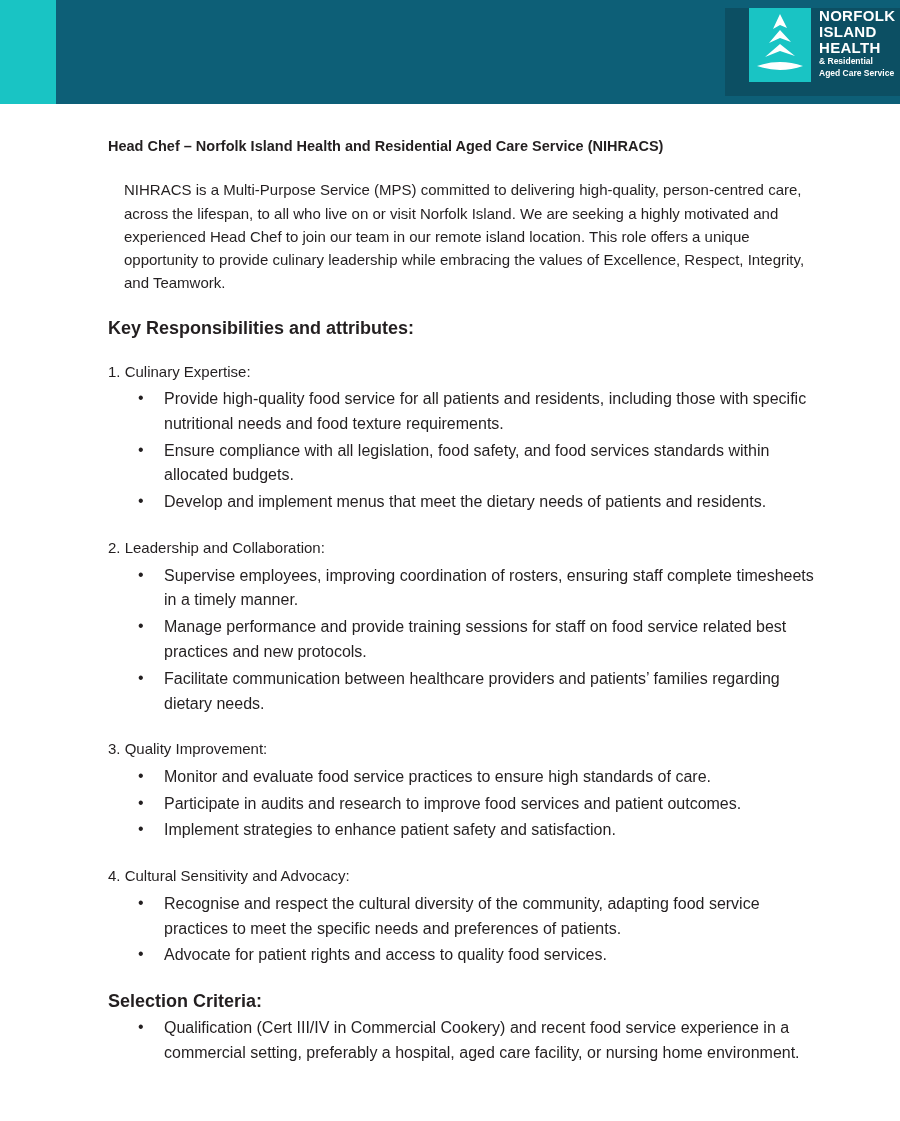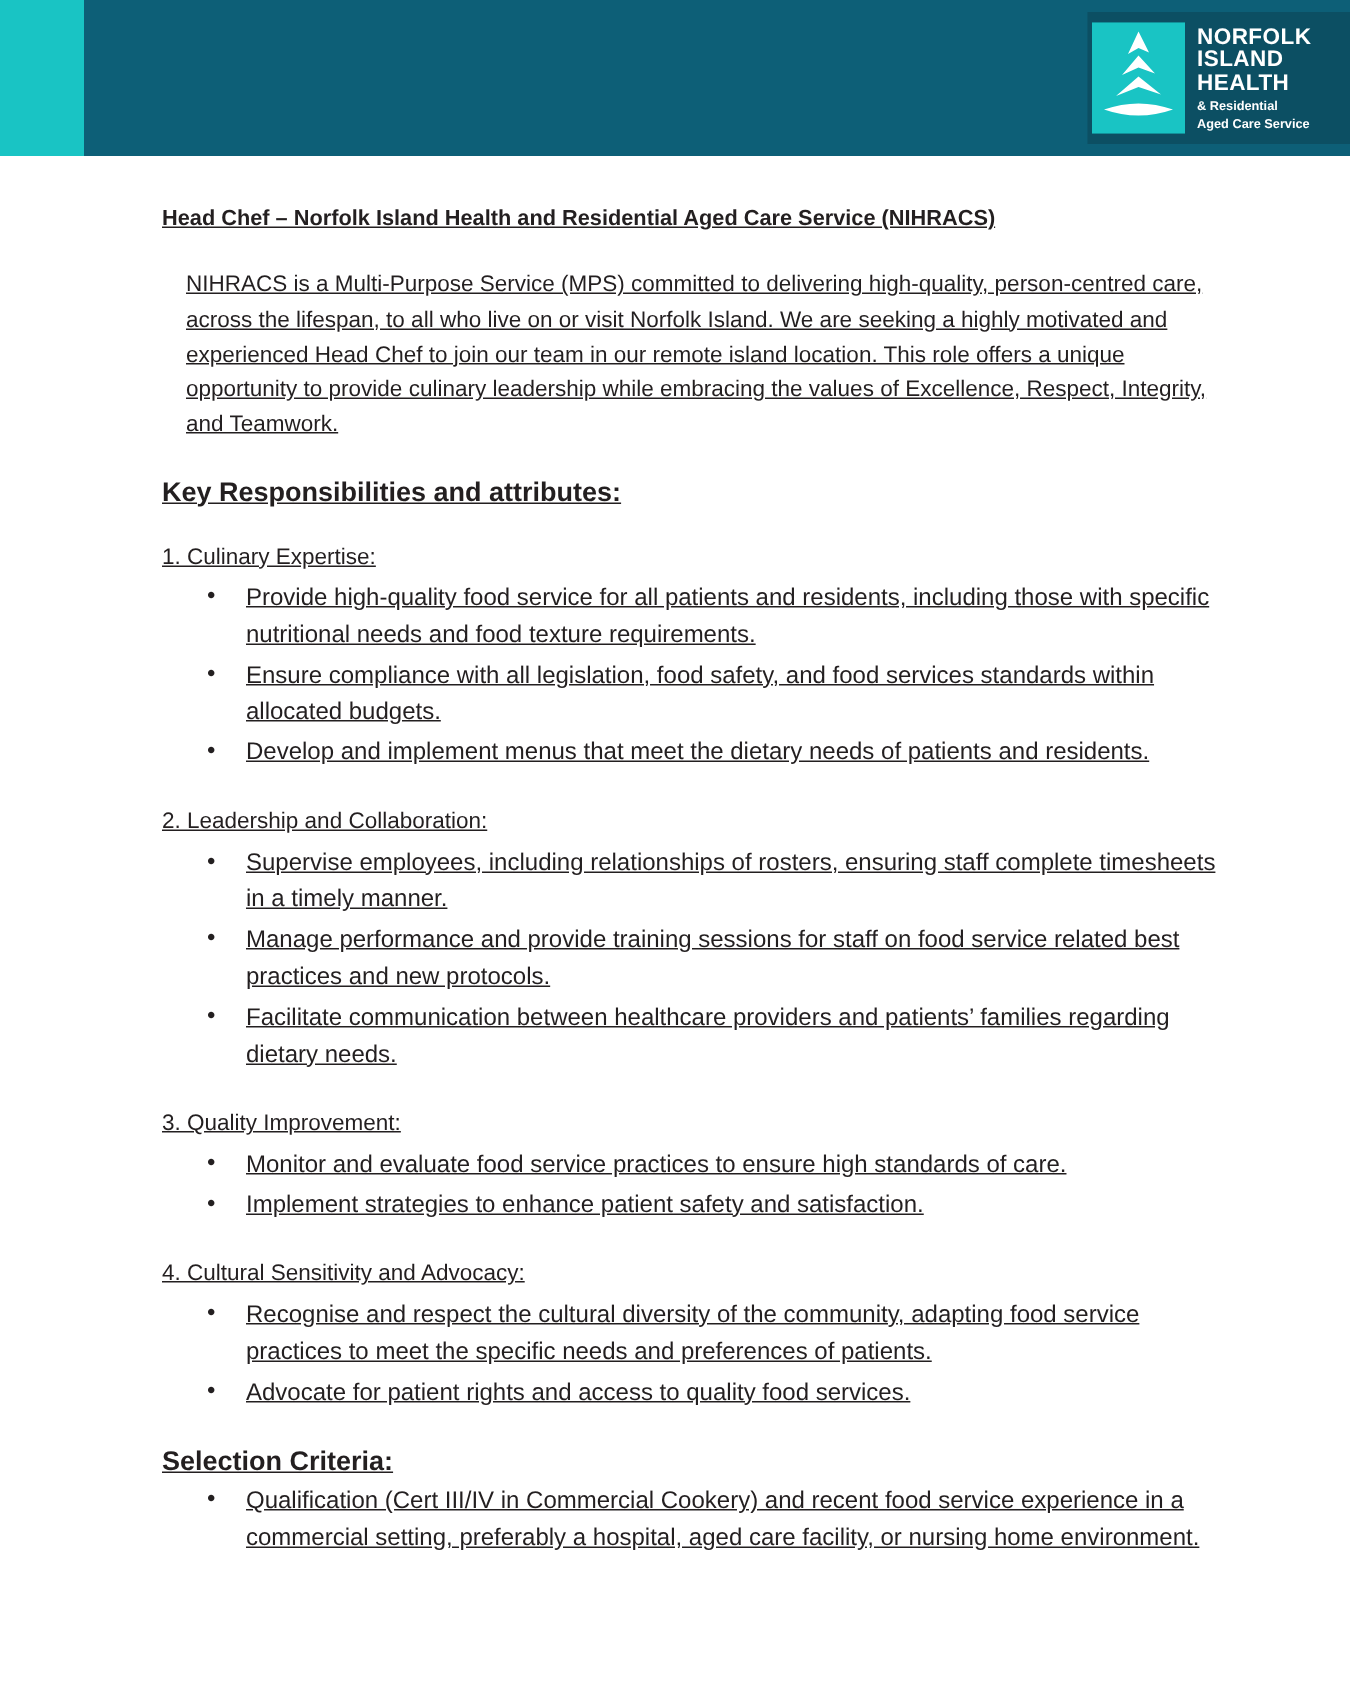--- a/index.html
+++ b/index.html
@@ -35,22 +35,21 @@
     background: #0d5f77;
   }
   .logo-box {
     position: absolute;
     right: 0px;
     top: 8px;
     width: 175px;
     height: 88px;
     background: #0c4f63;
     display: flex;
-    align-items: center;
-    padding-left: 3px;
+    padding-left: 24px;
     box-sizing: border-box;
   }
   .logo-mark {
     width: 62px;
     height: 74px;
     background: #19c4c4;
     position: relative;
     flex: 0 0 62px;
     overflow: hidden;
   }
@@ -69,21 +68,20 @@
     font-size: 8.5px;
     font-weight: bold;
     margin-top: 2px;
     line-height: 1.15;
   }
 
   
   .page {
     padding: 22px 80px 0 108px;
     box-sizing: border-box;
-    text-decoration: underline;
   }
   .doc-title {
     font-size: 14.5px;
     font-weight: bold;
     margin: 10px 0 0 0;
     line-height: 1.4;
   }
   p.para {
     font-size: 15px;
     line-height: 1.55;
@@ -159,28 +157,29 @@
 
   <div class="num-head">1. Culinary Expertise:</div>
   <ul class="bullets">
     <li>Provide high-quality food service for all patients and residents, including those with specific nutritional needs and food texture requirements.</li>
     <li>Ensure compliance with all legislation, food safety, and food services standards within allocated budgets.</li>
     <li>Develop and implement menus that meet the dietary needs of patients and residents.</li>
   </ul>
 
   <div class="num-head">2. Leadership and Collaboration:</div>
   <ul class="bullets">
-    <li>Supervise employees, including relationships of rosters, ensuring staff complete timesheets in a timely manner.</li>
+    <li>Supervise employees, improving coordination of rosters, ensuring staff complete timesheets in a timely manner.</li>
     <li>Manage performance and provide training sessions for staff on food service related best practices and new protocols.</li>
     <li>Facilitate communication between healthcare providers and patients’ families regarding dietary needs.</li>
   </ul>
 
   <div class="num-head">3. Quality Improvement:</div>
   <ul class="bullets">
     <li>Monitor and evaluate food service practices to ensure high standards of care.</li>
+    <li>Participate in audits and research to improve food services and patient outcomes.</li>
     <li>Implement strategies to enhance patient safety and satisfaction.</li>
   </ul>
 
   <div class="num-head">4. Cultural Sensitivity and Advocacy:</div>
   <ul class="bullets">
     <li>Recognise and respect the cultural diversity of the community, adapting food service practices to meet the specific needs and preferences of patients.</li>
     <li>Advocate for patient rights and access to quality food services.</li>
   </ul>
 
   <div class="section-head">Selection Criteria:</div>

